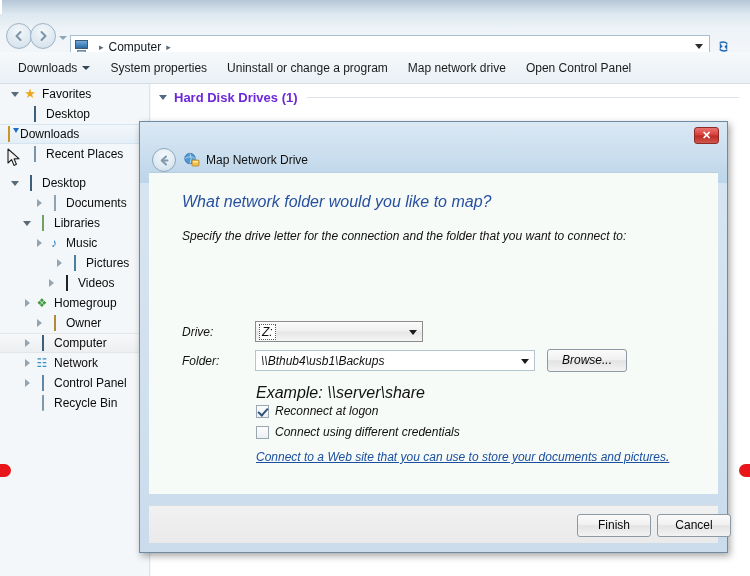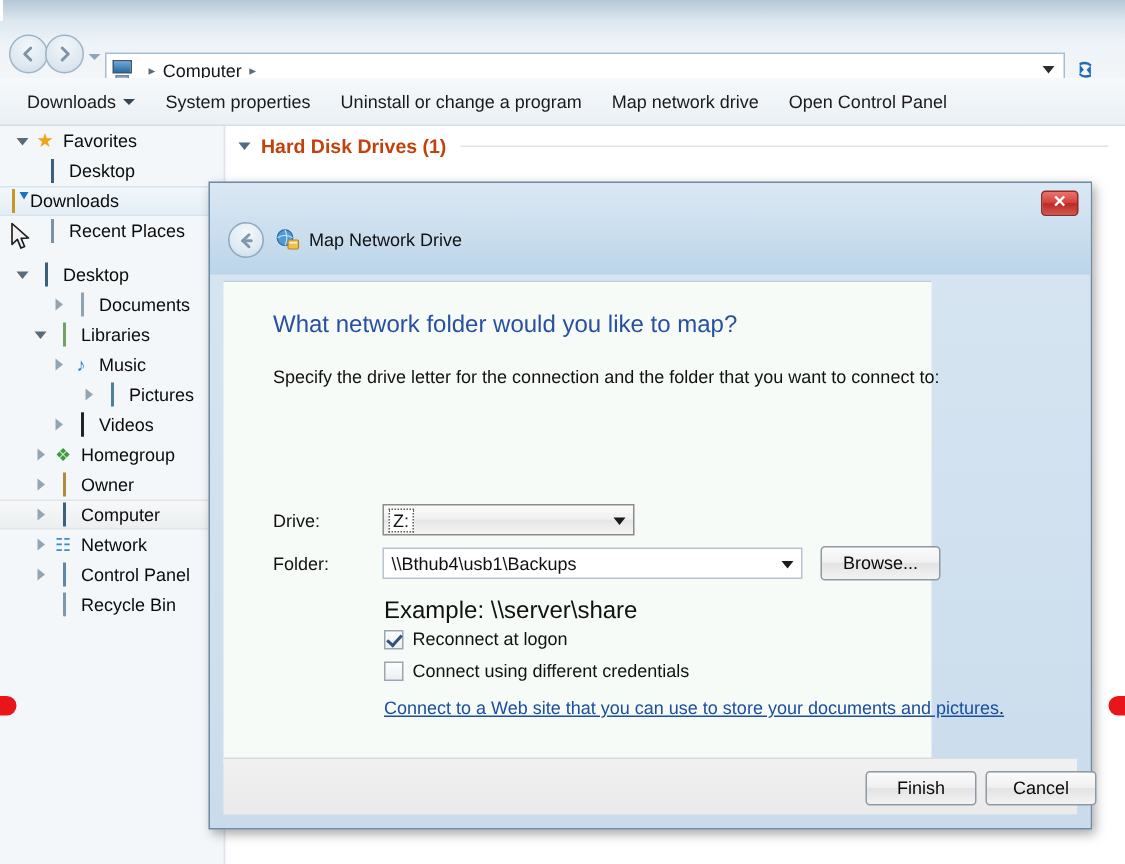--- a/index.html
+++ b/index.html
@@ -321,21 +321,21 @@
     width: 580px;
   }
   .group-tw {
     width: 0; height: 0;
     border-left: 4px solid transparent;
     border-right: 4px solid transparent;
     border-top: 5px solid #4e6a85;
     margin-right: 7px;
   }
   .group-title {
-    color: #c2410c;
+    color: #6d28d9;
     font-size: 13px;
     font-weight: bold;
     white-space: nowrap;
   }
   .group-rule {
     flex: 1;
     height: 1px;
     background: #dde3e8;
     margin-left: 9px;
   }
@@ -415,25 +415,26 @@
   }
   .dlg-title {
     position: absolute;
     left: 66px; top: 31px;
     font-size: 12px;
     color: #111111;
     white-space: nowrap;
   }
   .dlg-body {
     position: absolute;
-    left: 9px; top: 65px;
-    width: 472px; height: 322px;
+    left: 9px; top: 50px;
+    width: 569px; height: 322px;
     background: #f7fbf7;
     border-top: 1px solid #b9cfe0;
     box-sizing: border-box;
+    font-style: italic;
   }
   .dlg-h1 {
     position: absolute;
     left: 33px; top: 20px;
     font-size: 16px;
     color: #2850a0;
     white-space: nowrap;
   }
   .dlg-sub {
     position: absolute;
@@ -664,35 +665,35 @@
       <span class="tico ic-music">♪</span>
       <span class="tlabel">Music</span>
     </div>
     <div class="tree-row" style="padding-left:52px">
       <span class="twisty closed">
           <i></i>
         </span>
       <span class="tico"><span class="ic-pic"></span></span>
       <span class="tlabel">Pictures</span>
     </div>
-    <div class="tree-row" style="padding-left:32px">
+    <div class="tree-row" style="padding-left:44px">
       <span class="twisty closed">
           <i></i>
         </span>
       <span class="tico"><span class="ic-vid"></span></span>
       <span class="tlabel">Videos</span>
     </div>
     <div class="tree-row" style="padding-left:20px">
       <span class="twisty closed">
           <i></i>
         </span>
       <span class="tico ic-hg">❖</span>
       <span class="tlabel">Homegroup</span>
     </div>
-    <div class="tree-row" style="padding-left:20px">
+    <div class="tree-row" style="padding-left:32px">
       <span class="twisty closed">
           <i></i>
         </span>
       <span class="tico"><span class="ic-user"></span></span>
       <span class="tlabel">Owner</span>
     </div>
     <div class="tree-row hl" style="padding-left:20px">
       <span class="twisty closed">
           <i></i>
         </span>

